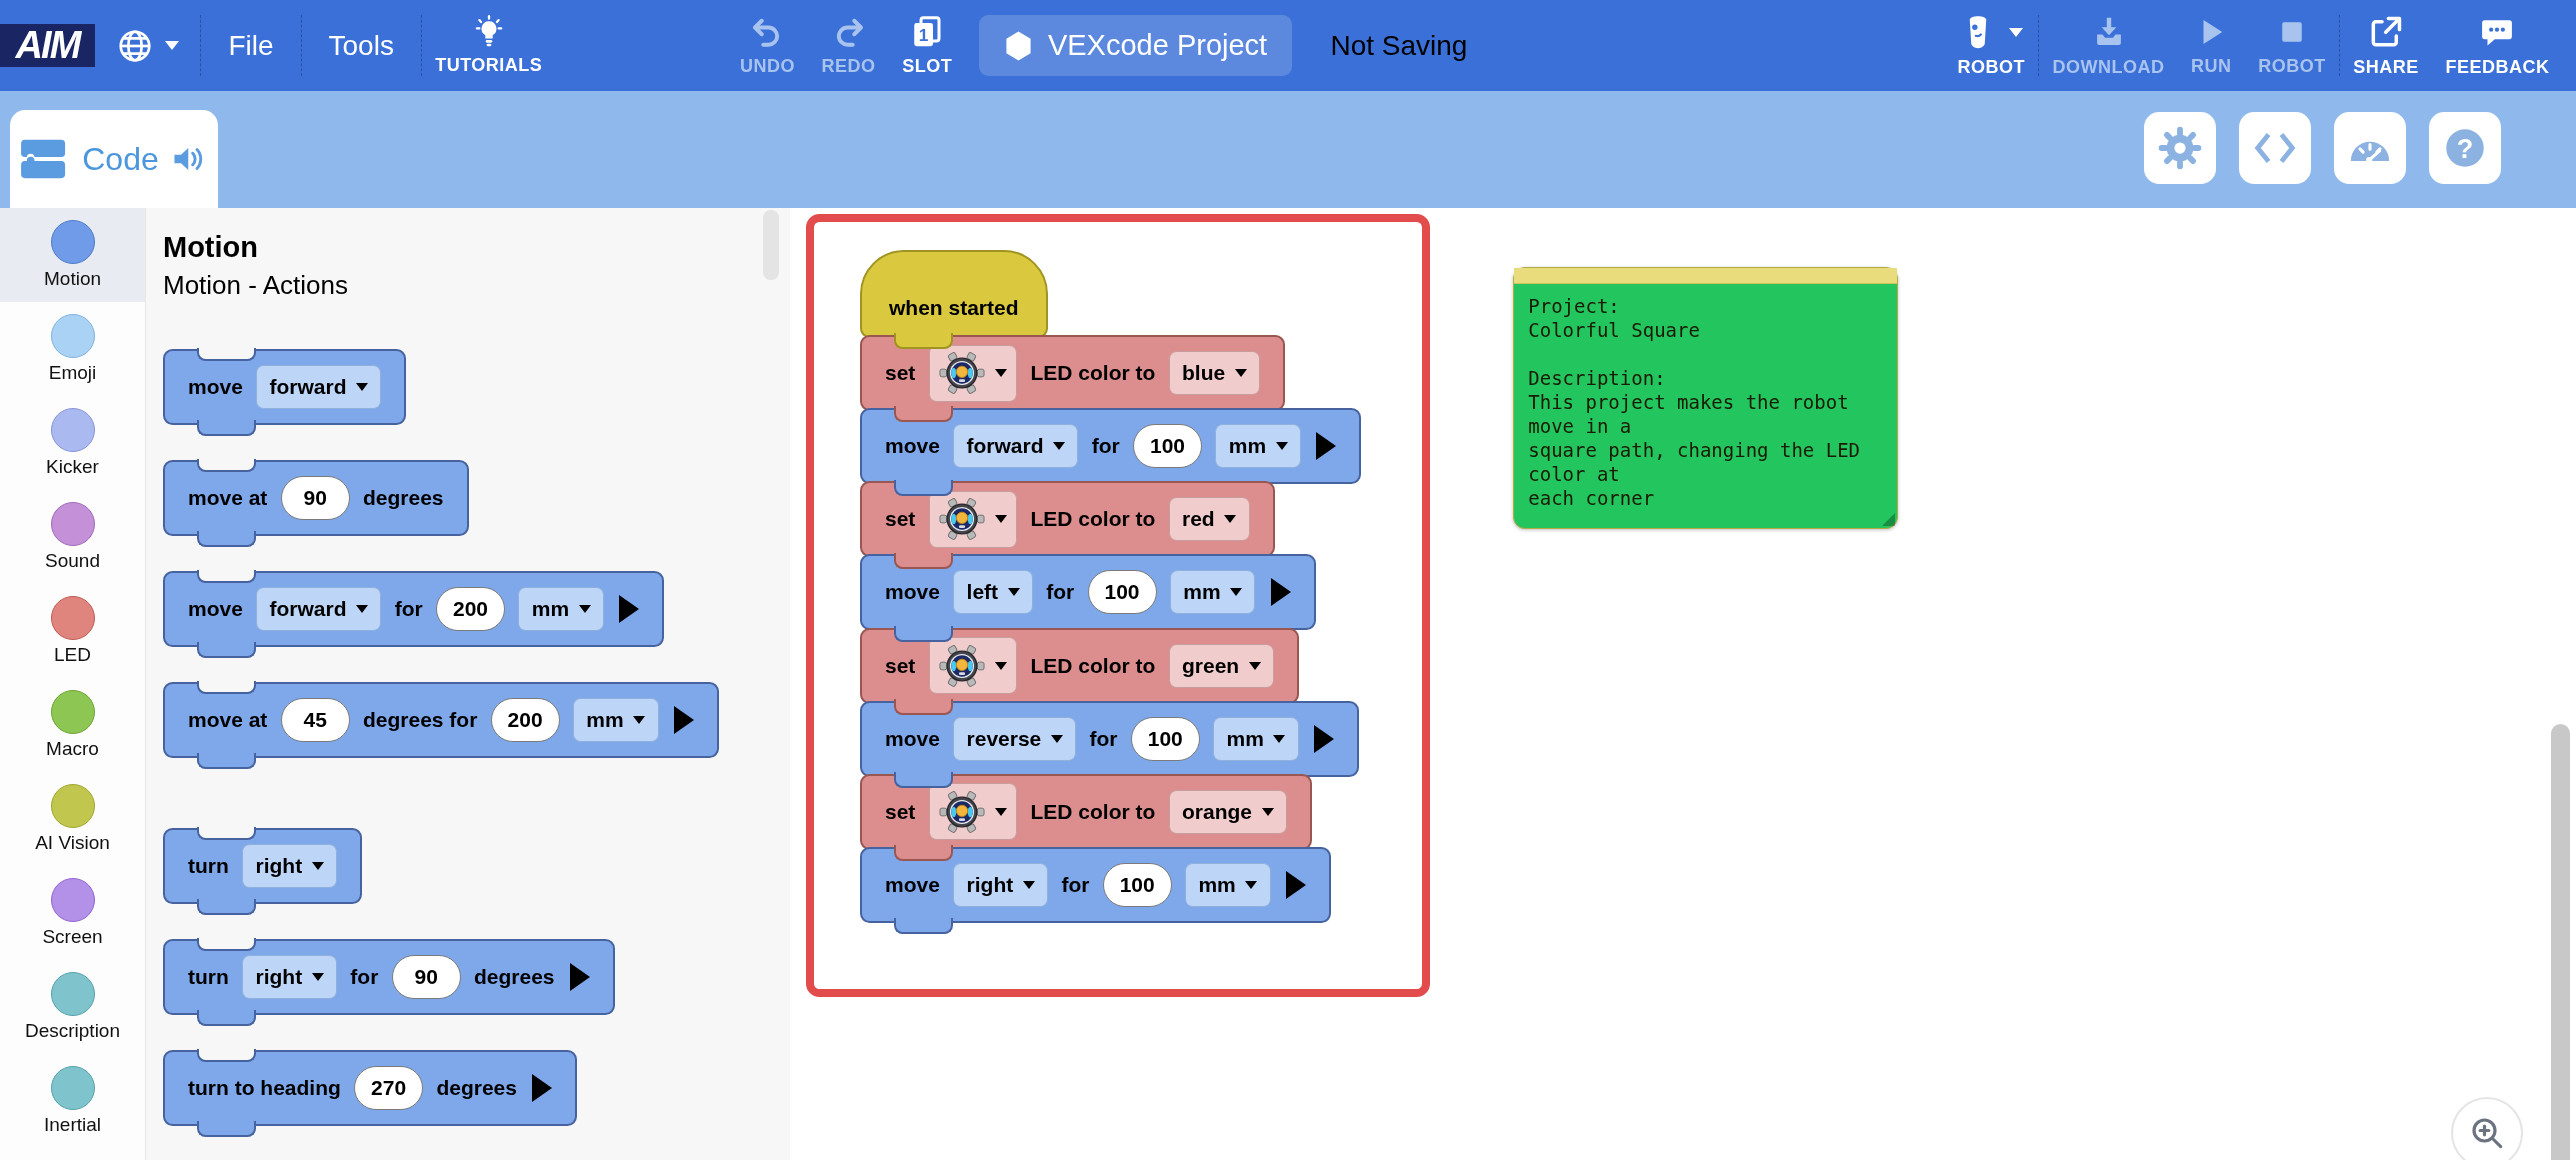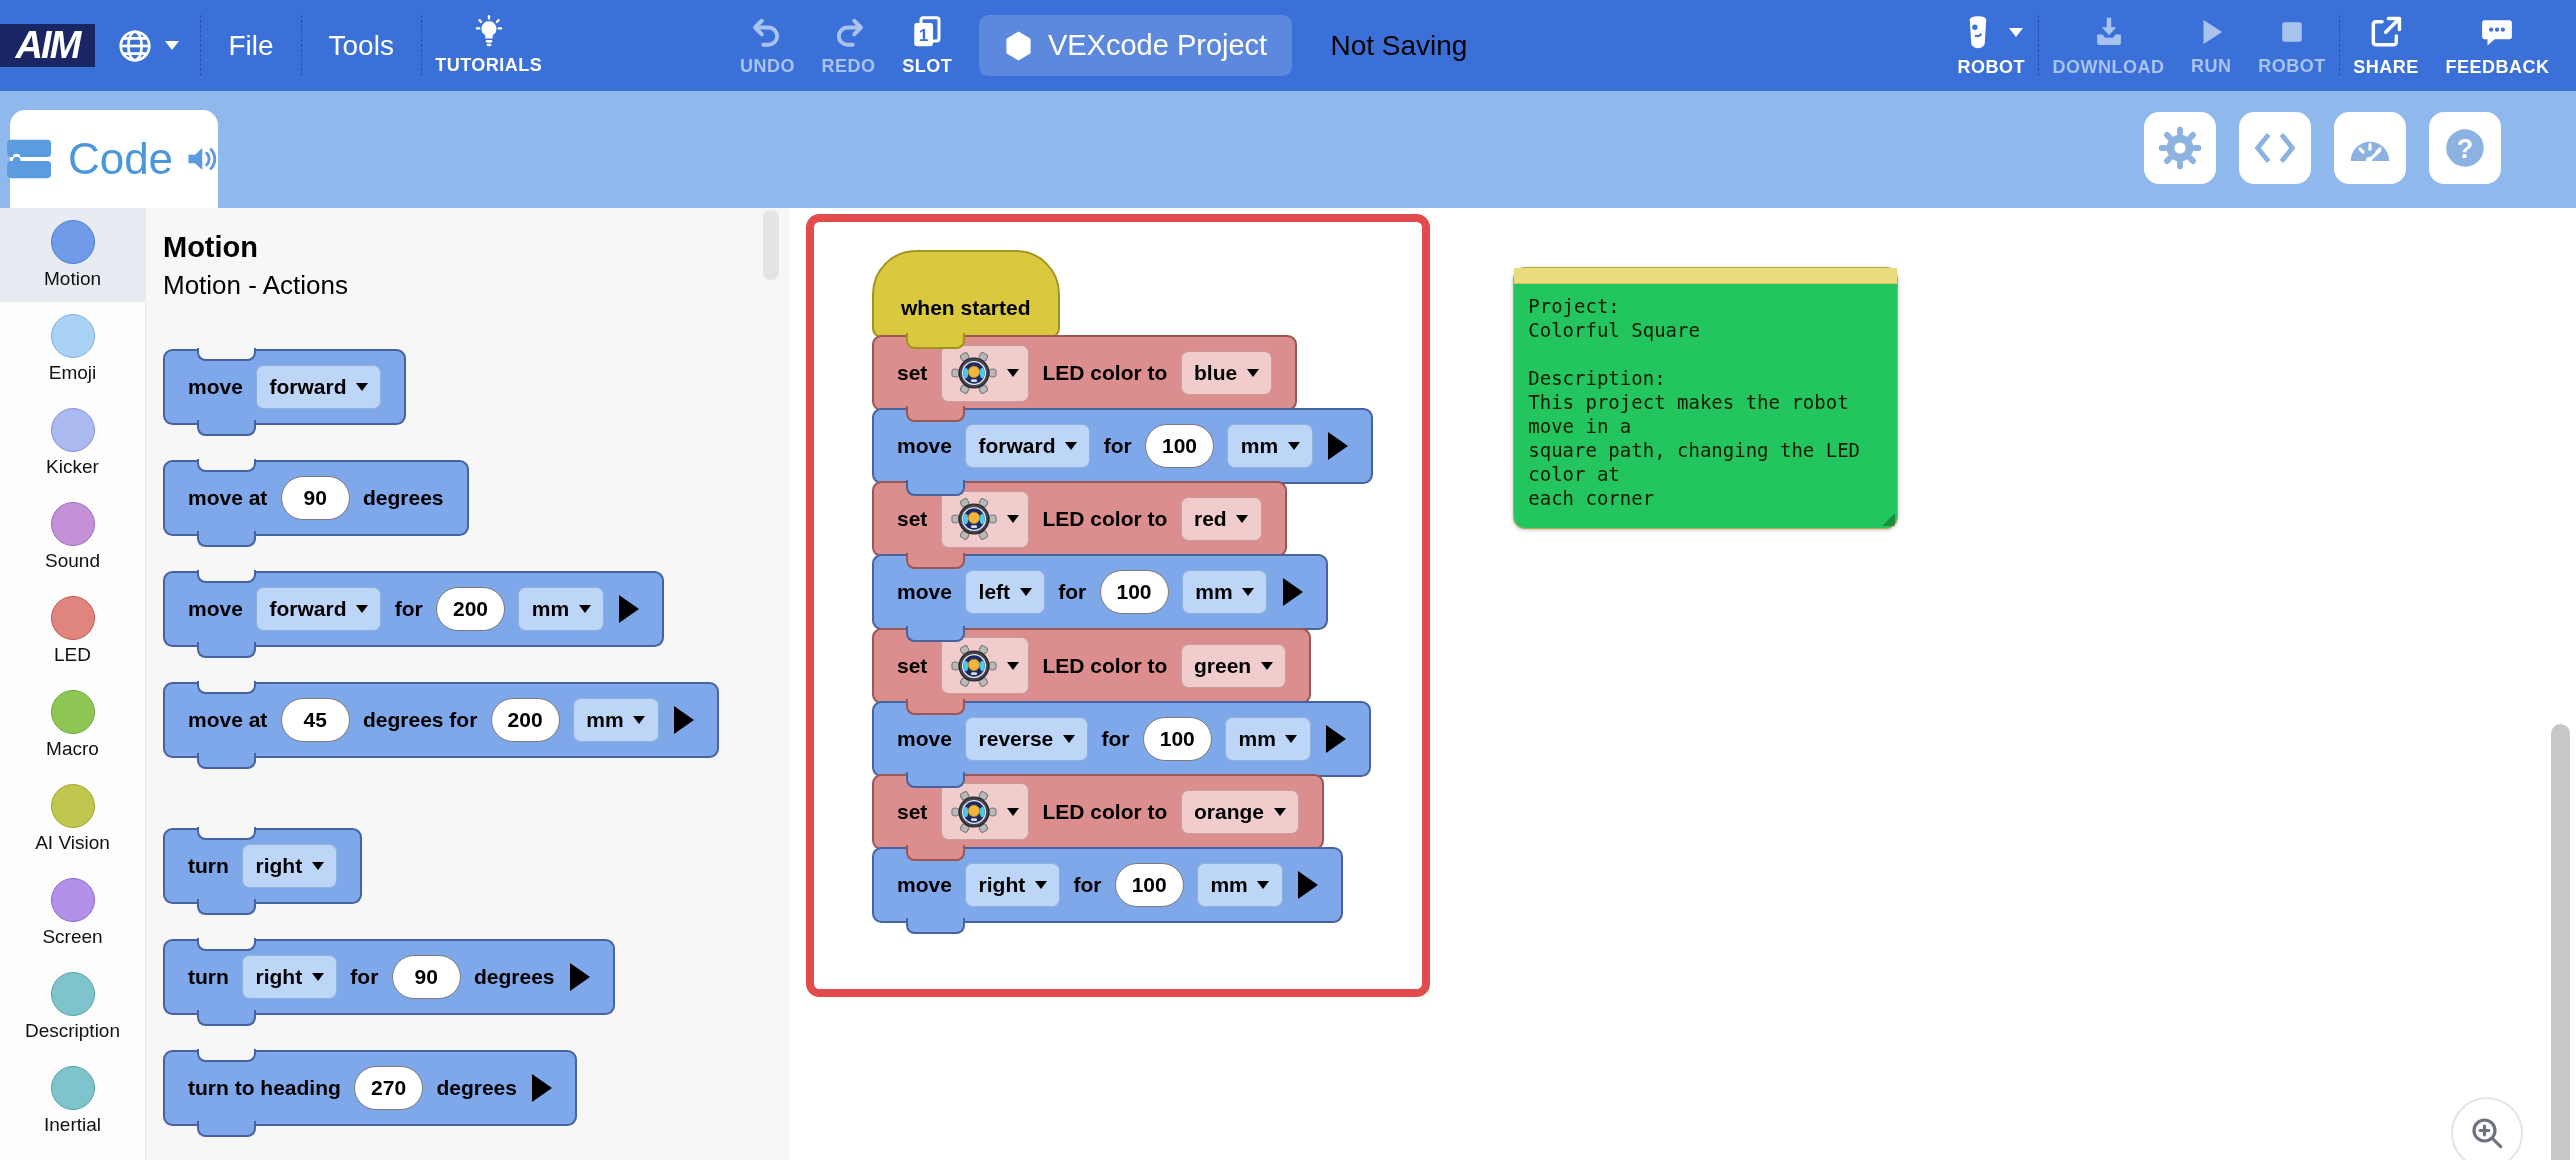--- a/index.html
+++ b/index.html
@@ -25,21 +25,21 @@
                 border-radius:9.5px;height:61px;padding:0 25px;margin:0 13.3px;font-size:29px;color:#fff;cursor:pointer;}
   .save-status{font-size:28px;color:#000000;margin-left:25px;white-space:nowrap;}
   .tb-right{margin-left:auto;display:flex;align-items:center;padding-right:13.3px;}
   .robot-top{display:flex;align-items:center;gap:11.4px;}
 
   
   .subbar{position:relative;height:117px;background:#8fb9ec;}
   .code-tab{position:absolute;left:9.5px;bottom:0;width:208px;height:98px;background:#fff;
             border-radius:15.2px 15.2px 0 0;display:flex;align-items:center;justify-content:center;
             gap:12.4px;cursor:pointer;}
-  .code-tab .tab-label{font-size:44px;font-weight:500;color:#4b96dd;}
+  .code-tab .tab-label{font-size:32px;font-weight:500;color:#4b96dd;}
   .subbar-actions{position:absolute;right:75px;top:21px;display:flex;gap:23px;}
   .icon-btn{width:72px;height:72px;border-radius:15.2px;background:#fff;display:flex;
             align-items:center;justify-content:center;color:#8cb2e2;cursor:pointer;}
 
   
   .main{position:relative;display:flex;height:953px;background:#fff;}
   .catbar{width:145px;background:#fdfdfd;border-right:1px solid #e8e8e8;flex:none;}
   .cat-item{height:94px;display:flex;flex-direction:column;align-items:center;
             justify-content:center;gap:4.8px;cursor:pointer;}
   .cat-item.selected{background:#e8ebf1;}
@@ -53,21 +53,21 @@
   .palette-blocks{margin-top:48px;display:flex;flex-direction:column;align-items:flex-start;}
   .palette-blocks .block + .block{margin-top:35px;}
   .palette-blocks .block.group-gap{margin-top:70px;}
   .palette-scrollbar{position:absolute;right:11.4px;top:1.9px;width:15.2px;height:70px;
                      background:#e4e4e4;border-radius:7.6px;}
 
   .canvas{position:relative;flex:1;background:#fff;overflow:hidden;}
   .selection-rect{position:absolute;left:16px;top:5.7px;width:608px;height:767px;
                   border:8.6px solid #e34c4c;border-radius:13.3px;pointer-events:none;}
   .program{position:absolute;left:70px;top:42px;display:flex;flex-direction:column;
-           align-items:flex-start;margin-left:12px;}
+           align-items:flex-start;}
   .program .block + .block{margin-top:-2.9px;}
 
   
   .block{position:relative;display:flex;align-items:center;gap:13.3px;height:76px;
          padding:0 23px;background:var(--f);border:2.9px solid var(--s);border-radius:9.5px;
          width:max-content;box-sizing:border-box;cursor:grab;}
   .block::after{content:"";position:absolute;left:32px;bottom:-13.3px;width:59px;height:16px;
          background:var(--f);border:2.9px solid var(--s);border-top:none;
          border-radius:0 0 8.6px 8.6px;z-index:2;box-sizing:border-box;}
   .block.standalone::before{content:"";position:absolute;left:32px;top:-2.9px;width:59px;height:13.3px;

